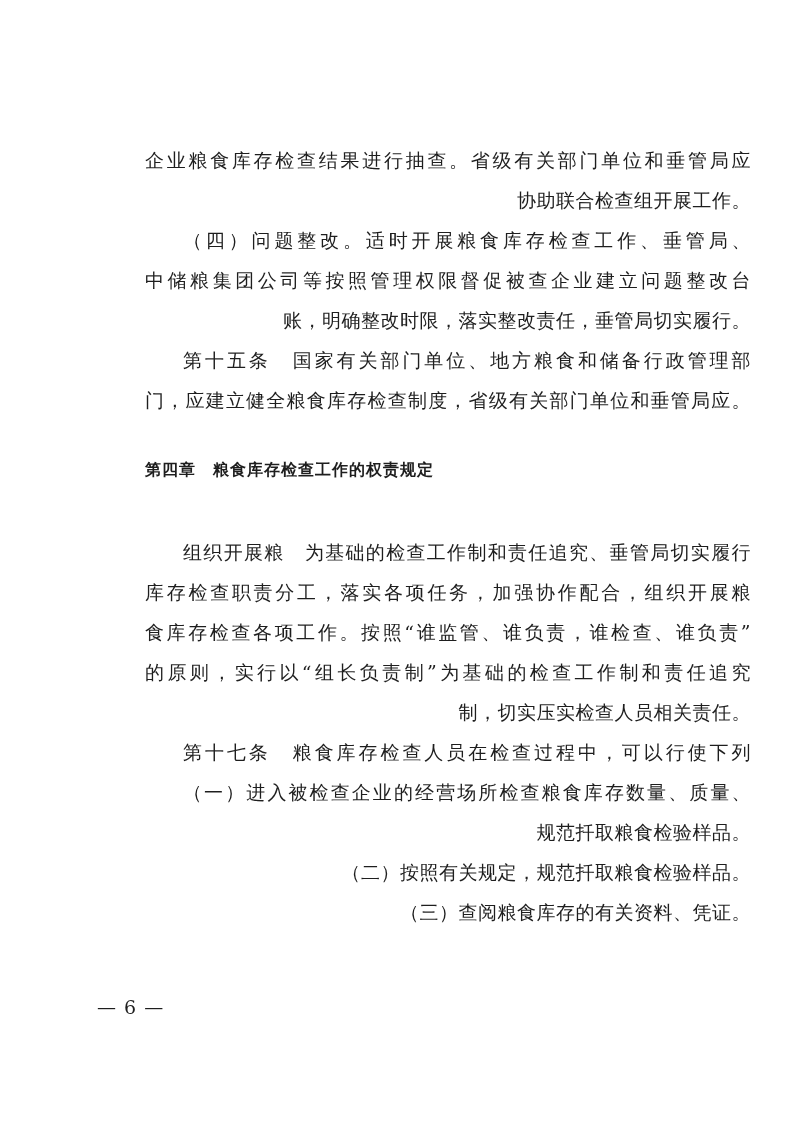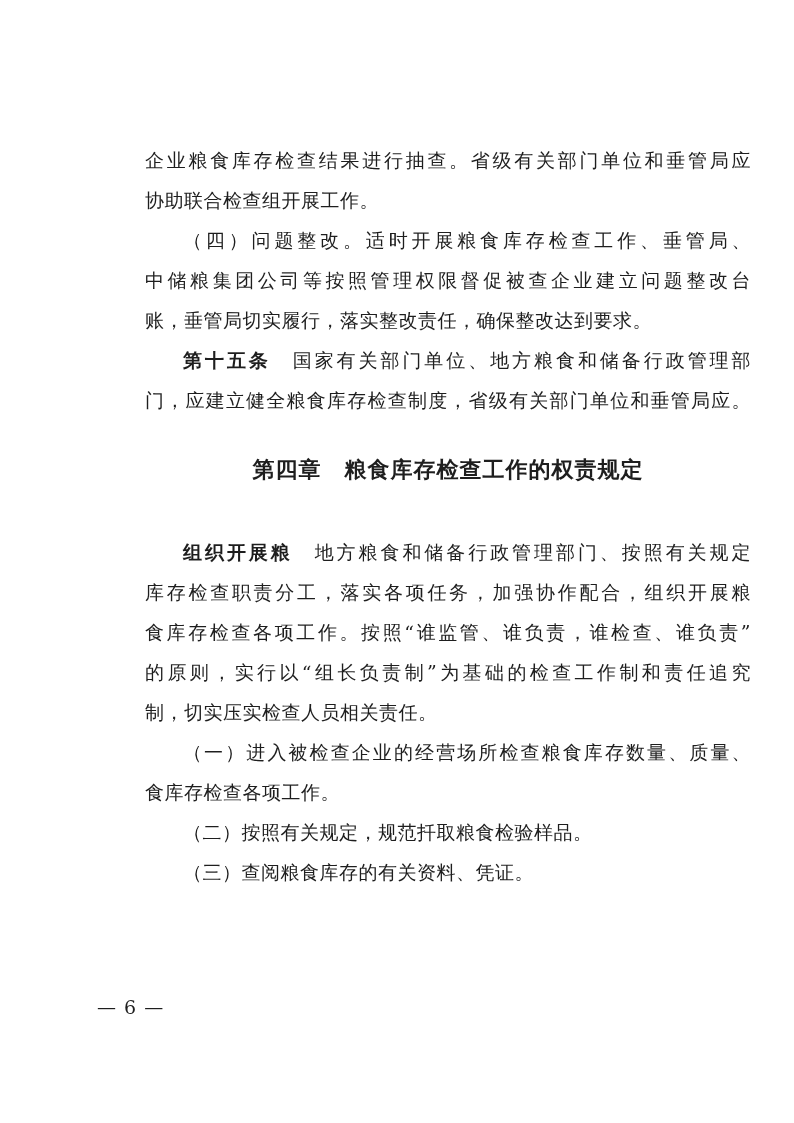--- a/index.html
+++ b/index.html
@@ -20,41 +20,40 @@
     position: absolute;
     left: 97px;
     top: 140px;
     width: 606px;
     margin-left: 48px;
   }
   .line {
     font-size: 19px;
     line-height: 40px;
     height: 40px;
-    text-align: left;
+    text-align: right;
     letter-spacing: 0.5px;
   }
   .line.just {
     text-align: justify;
     text-align-last: justify;
     text-justify: inter-character;
   }
   .line.indent {
     text-indent: 38px;
   }
   .bold {
-    font-weight: 700;
+    font-weight: 400;
   }
   .heading {
-    font-size: 22px;
+    font-size: 16px;
     line-height: 40px;
     height: 40px;
     margin-top: 30px;
     margin-bottom: 42px;
-    text-align: center;
     font-weight: 700;
     font-family: "DejaVu Sans", "Liberation Sans", sans-serif;
     letter-spacing: 1px;
   }
   .footer {
     position: absolute;
     left: 97px;
     top: 993px;
     font-size: 19px;
     line-height: 28px;
@@ -64,28 +63,29 @@
 </style>
 </head>
 <body>
 
 <div class="page">
   <div class="doc-body" id="doc-body">
       <div class="line just"><span>企业粮食库存检查结果进行抽查。省级有关部门单位和垂管局应</span></div>
       <div class="line"><span>协助联合检查组开展工作。</span></div>
       <div class="line indent just"><span>（四）问题整改。适时开展粮食库存检查工作、垂管局、</span></div>
       <div class="line just"><span>中储粮集团公司等按照管理权限督促被查企业建立问题整改台</span></div>
-      <div class="line"><span>账，垂管局切实履行，落实整改责任，确保整改达到要求。</span></div>
+      <div class="line"><span>账，明确整改时限，落实整改责任，垂管局切实履行。</span></div>
       <div class="line indent just"><span class="bold">第十五条</span><span>　国家有关部门单位、地方粮食和储备行政管理部</span></div>
       <div class="line just"><span>门，应建立健全粮食库存检查制度，省级有关部门单位和垂管局应。</span></div>
       <div class="heading">第四章　粮食库存检查工作的权责规定</div>
-      <div class="line indent just"><span class="bold">组织开展粮</span><span>　地方粮食和储备行政管理部门、按照有关规定</span></div>
+      <div class="line indent just"><span class="bold">组织开展粮</span><span>　为基础的检查工作制和责任追究、垂管局切实履行</span></div>
       <div class="line just"><span>库存检查职责分工，落实各项任务，加强协作配合，组织开展粮</span></div>
       <div class="line just"><span>食库存检查各项工作。按照“谁监管、谁负责，谁检查、谁负责”</span></div>
       <div class="line just"><span>的原则，实行以“组长负责制”为基础的检查工作制和责任追究</span></div>
       <div class="line"><span>制，切实压实检查人员相关责任。</span></div>
+      <div class="line indent just"><span class="bold">第十七条</span><span>　粮食库存检查人员在检查过程中，可以行使下列</span></div>
       <div class="line indent just"><span>（一）进入被检查企业的经营场所检查粮食库存数量、质量、</span></div>
-      <div class="line"><span>食库存检查各项工作。</span></div>
+      <div class="line"><span>规范扦取粮食检验样品。</span></div>
       <div class="line indent"><span>（二）按照有关规定，规范扦取粮食检验样品。</span></div>
       <div class="line indent"><span>（三）查阅粮食库存的有关资料、凭证。</span></div>
     </div>
   <div class="footer">— 6 —</div>
 </div>
 
 </body></html>

